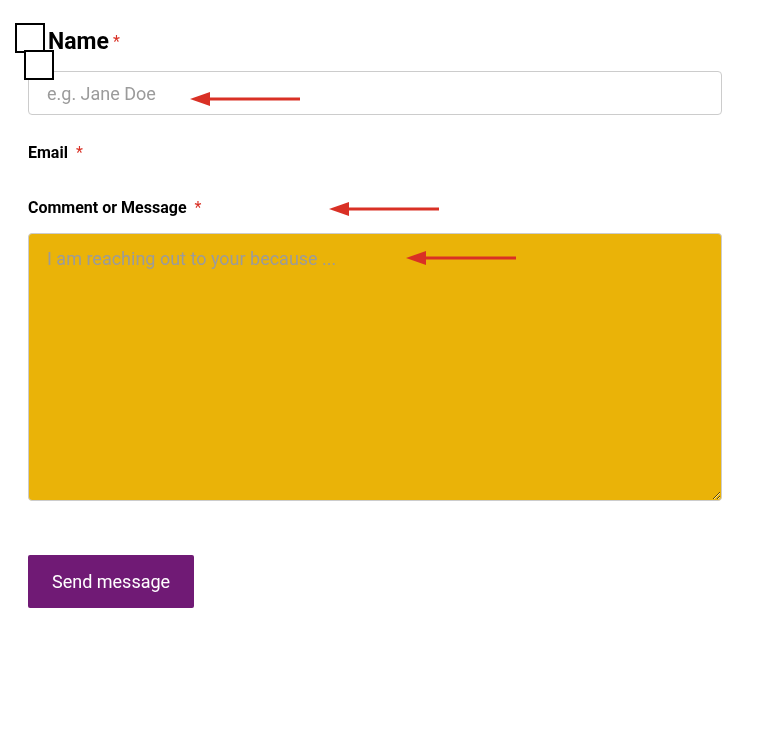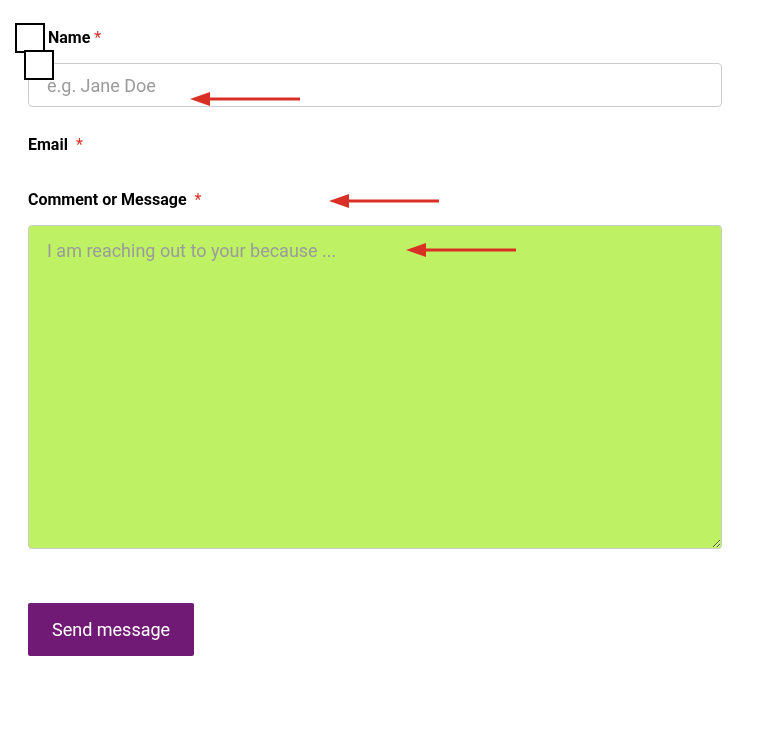--- a/index.html
+++ b/index.html
@@ -35,21 +35,21 @@
       margin-left: 4px;
     }
     .name-label-row {
       display: flex;
       align-items: center;
       margin-bottom: 16px;
       position: relative;
     }
     .name-label-text {
       font-weight: 700;
-      font-size: 16px;
+      font-size: 23px;
       color: #000000;
       margin-left: 20px;
     }
     .checkbox-box {
       width: 30px;
       height: 30px;
       border: 2px solid #000000;
       background: #ffffff;
       position: absolute;
       left: -13px;
@@ -74,28 +74,28 @@
       font-size: 18px;
       font-family: inherit;
       color: #333333;
       background: #ffffff;
     }
     .text-input::placeholder {
       color: #9b9b9b;
     }
     .text-area {
       width: 694px;
-      height: 324px;
+      height: 268px;
       border: 1px solid #cccccc;
       border-radius: 4px;
       padding: 14px 18px;
       font-size: 18px;
       font-family: inherit;
       color: #333333;
-      background: #bef264;
+      background: #eab308;
       resize: both;
     }
     .text-area::placeholder {
       color: #9b9b9b;
     }
     .submit-button {
       background: #701a75;
       color: #ffffff;
       border: none;
       padding: 16px 24px;

